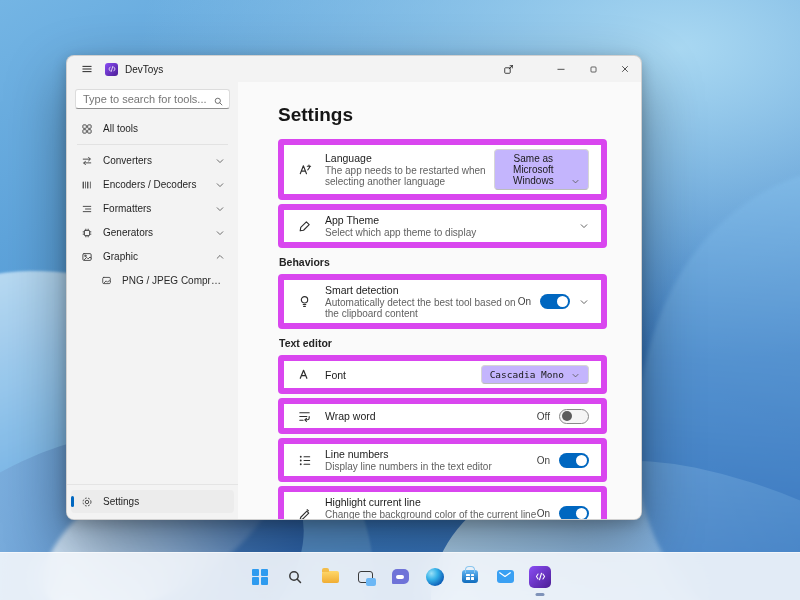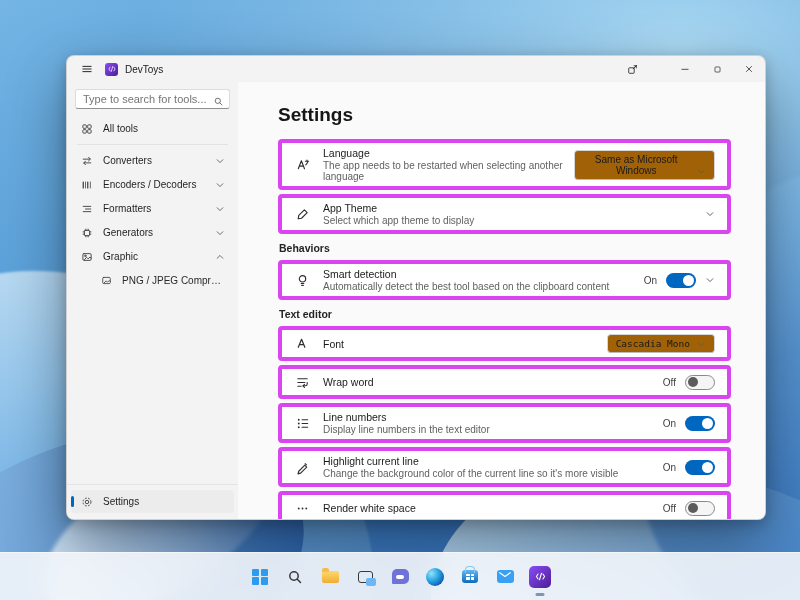--- a/index.html
+++ b/index.html
@@ -20,21 +20,21 @@
   .p3 { width:520px; height:300px; left:430px; top:470px; transform:rotate(12deg);
         border-radius:45% 55% 50% 50%/55% 45% 55% 45%;
         background:linear-gradient(100deg,#bfe0f6,#3b7ac2); opacity:.9; }
   .p4 { width:380px; height:480px; left:640px; top:160px; transform:rotate(24deg);
         border-radius:50% 50% 50% 50%/45% 55% 45% 55%;
         background:linear-gradient(160deg,#8ec7ef 0%,#3c7cc3 80%); opacity:.7; filter:blur(2px); }
   .p5 { width:260px; height:120px; left:30px; top:470px; transform:rotate(-30deg); border-radius:50%;
         background:linear-gradient(90deg,#eef7fd,rgba(238,247,253,0)); opacity:.8; filter:blur(2px); }
 
   
-  .window { position:absolute; left:66px; top:55px; width:700px; height:465px; border-radius:8px;
+  .window { position:absolute; left:66px; top:55px; width:576px; height:465px; border-radius:8px;
     background:#f3f3f3; overflow:hidden; border:1px solid rgba(0,0,0,.14);
     box-shadow:0 25px 60px rgba(0,0,0,.38), 0 4px 14px rgba(0,0,0,.22); }
   .titlebar { height:26px; display:flex; align-items:center; }
   .tb-burger { width:28px; height:22px; margin-left:6px; display:flex; align-items:center; justify-content:center;
     background:none; border:0; color:#222; cursor:pointer; border-radius:4px; }
   .tb-logo { width:13px; height:13px; border-radius:3px; background:linear-gradient(135deg,#8a4df5,#4c1d95);
     display:flex; align-items:center; justify-content:center; margin:0 7px 0 4px; color:#fff; }
   .tb-title { font-size:10px; color:#1a1a1a; }
   .tb-right { margin-left:auto; display:flex; align-items:center; height:100%; }
   .tb-btn { width:32px; height:100%; display:flex; align-items:center; justify-content:center;
@@ -59,32 +59,32 @@
   .nav-item.selected { background:#ececec; }
   .nav-item.selected::before { content:''; position:absolute; left:0; top:6px; bottom:6px; width:3px;
     border-radius:2px; background:#0067c0; }
   .divider { height:1px; background:#e2e2e2; margin:4px 10px; }
   .sidebar-bottom { border-top:1px solid #e4e4e4; padding:4px 0 7px; }
 
   
   .content { flex:1; background:#fafafa; padding:22px 34px 0 40px; overflow:hidden; }
   .page-title { font-size:19px; font-weight:700; color:#161616; margin-bottom:13px; }
   .section-label { font-size:10.5px; font-weight:700; color:#242424; margin:8px 1px 6px; }
-  .card { display:flex; align-items:center; background:#fff; border:4px solid #d946ef; border-radius:4px;
+  .card { display:flex; align-items:center; background:#fff; border:6px solid #d946ef; border-radius:4px;
     padding:4px 12px; margin-bottom:4px; min-height:38px; }
   .card.single { min-height:34px; }
   .cicon { width:16px; height:16px; margin-right:13px; flex:0 0 auto; display:flex; align-items:center;
     justify-content:center; color:#2f2f2f; }
   .ctext { min-width:0; }
   .ctitle { font-size:10.5px; color:#1b1b1b; }
   .csub { font-size:10px; color:#616161; margin-top:1px; }
   .cright { margin-left:auto; display:flex; align-items:center; gap:9px; }
   .state { font-size:10px; color:#3f3f3f; }
   .chev { display:flex; color:#5a5a5a; }
-  .dd { display:flex; align-items:flex-end; gap:7px; background:#a16207; border:1px solid #d6d6d6;
+  .dd { display:flex; align-items:flex-end; gap:7px; background:#c4b5fd; border:1px solid #d6d6d6;
     border-bottom-color:#bcbcbc; border-radius:4px; padding:3px 8px; font-size:10px; color:#191919;
     cursor:pointer; font-family:inherit; }
   .dd.mono .dd-val { font-family:"DejaVu Sans Mono",monospace; font-size:9.5px; }
   .toggle { width:30px; height:15px; border-radius:9px; position:relative; cursor:pointer; flex:0 0 auto; }
   .toggle.on { background:#0067c0; }
   .toggle.on .knob { position:absolute; right:2px; top:2px; width:11px; height:11px; border-radius:50%; background:#fff; }
   .toggle.off { background:#f5f5f5; border:1px solid #898989; }
   .toggle.off .knob { position:absolute; left:2px; top:1.5px; width:10px; height:10px; border-radius:50%; background:#5c5c5c; }
 
   

